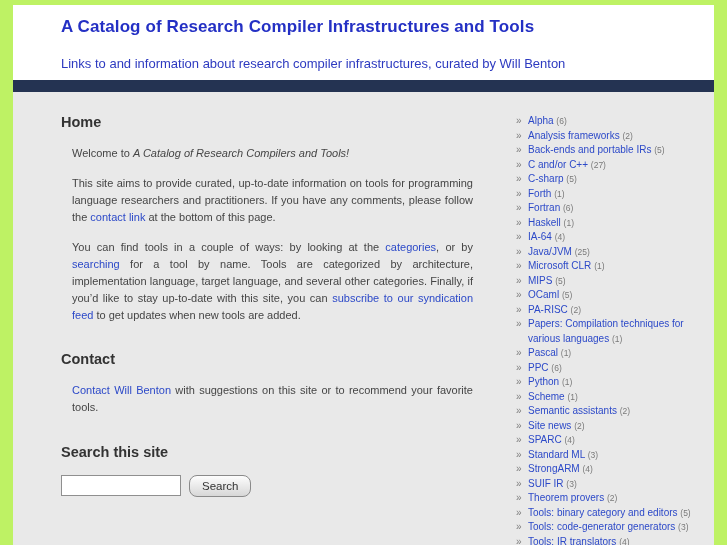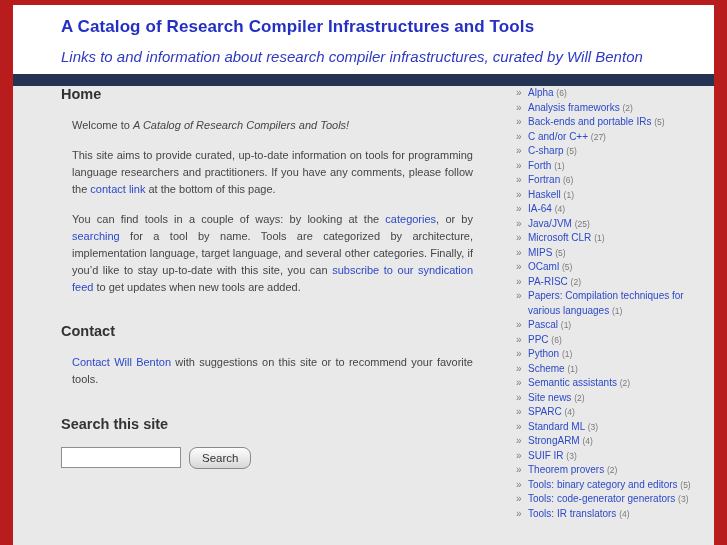--- a/index.html
+++ b/index.html
@@ -4,53 +4,53 @@
 <style>
   * { box-sizing: border-box; }
   html, body { margin: 0; padding: 0; }
   body {
     font-family: "Liberation Sans", sans-serif;
     background: #161616;
   }
   .page {
     width: 727px;
     height: 545px;
-    background: #b91c1c;
+    background: #bef264;
     padding: 5px 13px 0 13px;
     display: flex;
     flex-direction: column;
     overflow: hidden;
     justify-content: flex-end;
   }
   .header {
     background: #ffffff;
     padding: 12px 48px 9px 48px;
   }
   .site-title {
     color: #2430c4;
     font-size: 17px;
     font-weight: bold;
     letter-spacing: 0.1px;
     cursor: pointer;
   }
   .site-subtitle {
     color: #2d3ac0;
-    font-size: 15px;
-    font-style: italic;
-    margin-top: 11px;
+    font-size: 13px;
+    margin-top: 19px;
   }
   .navbar {
     background: #243352;
     height: 12px;
     flex: none;
   }
   .content {
     background: #e9e9e9;
     flex: 1;
     display: flex;
+    padding-top: 22px;
     overflow: hidden;
   }
   .main {
     margin-left: 48px;
     width: 412px;
     flex: none;
   }
   .section-heading {
     font-size: 14.5px;
     font-weight: bold;

